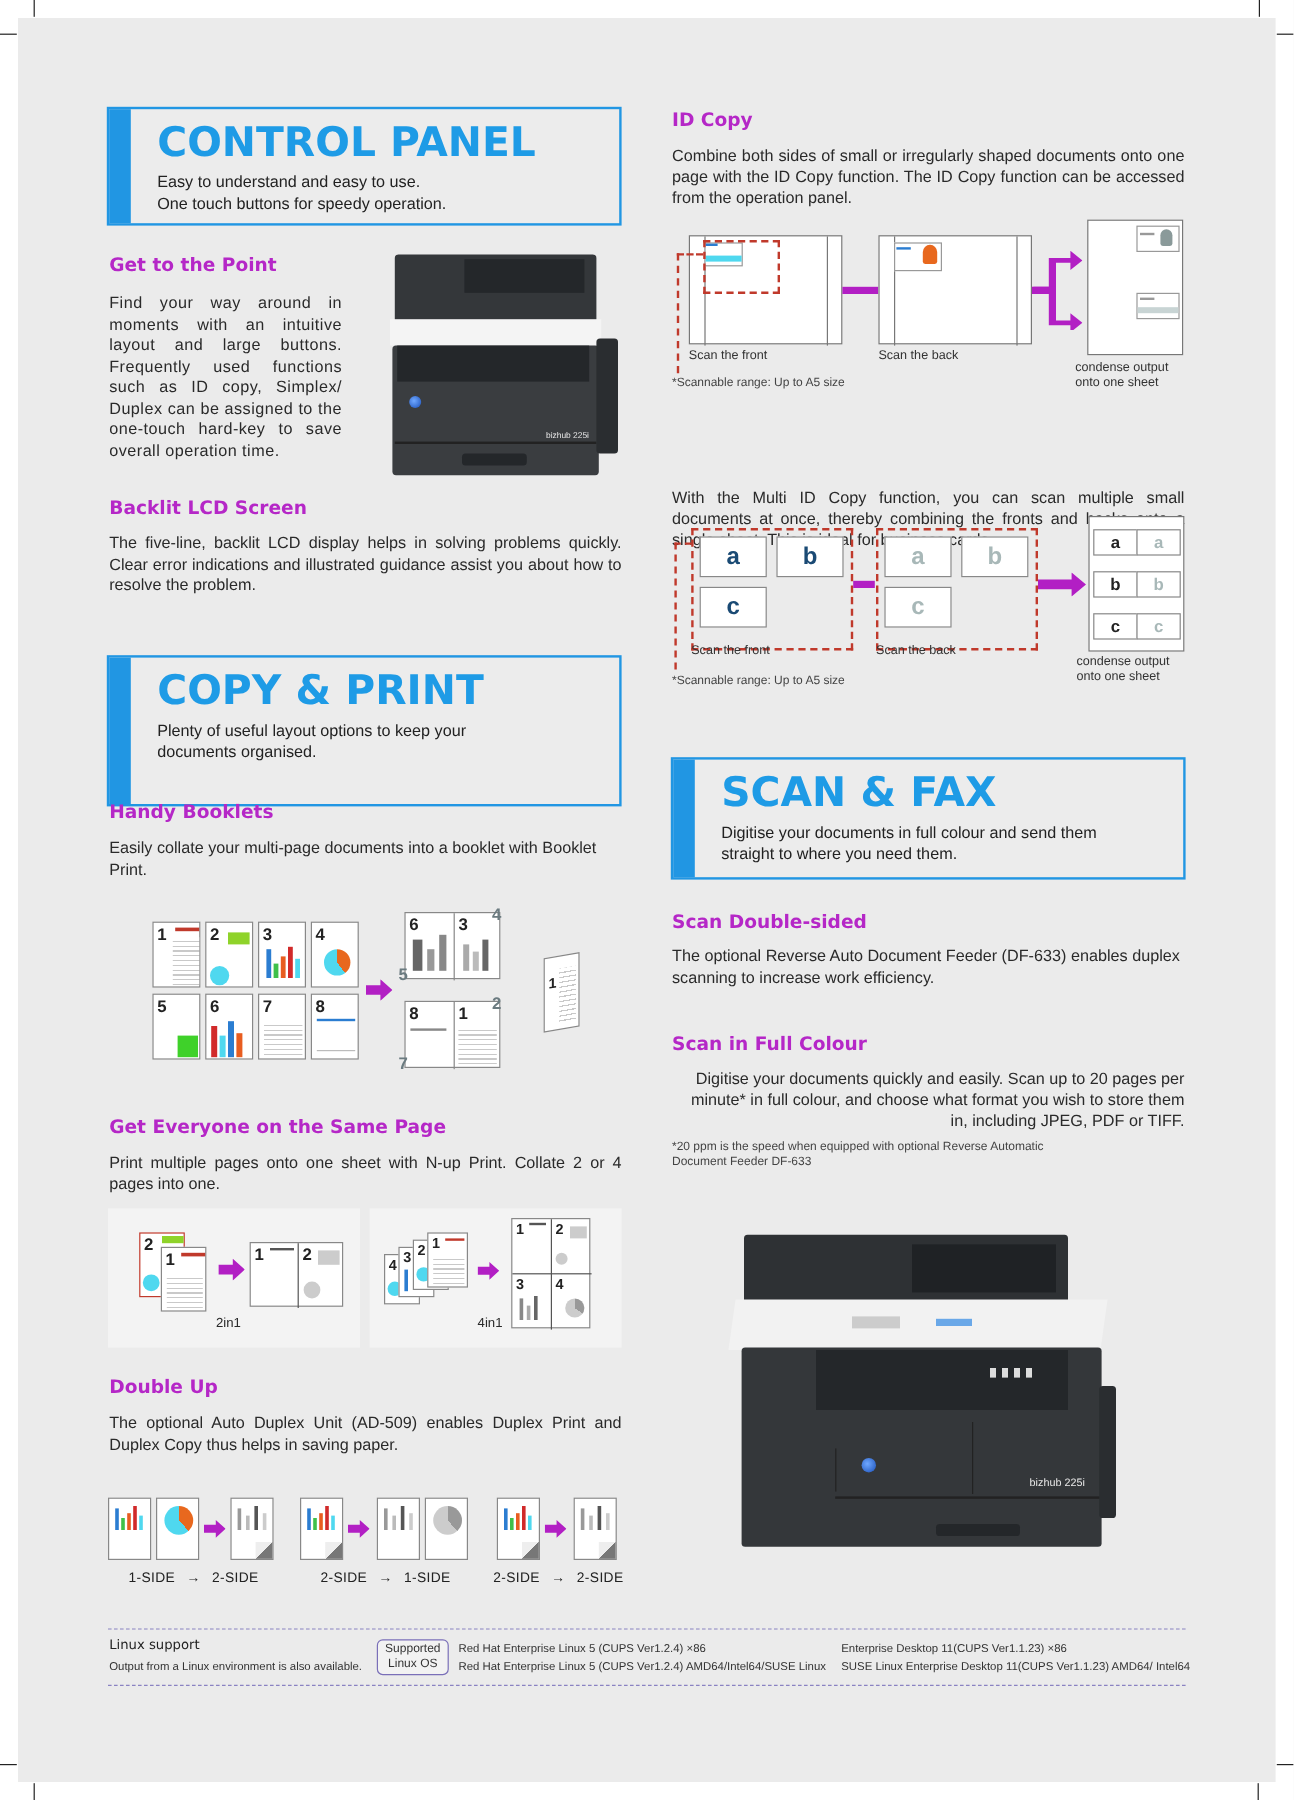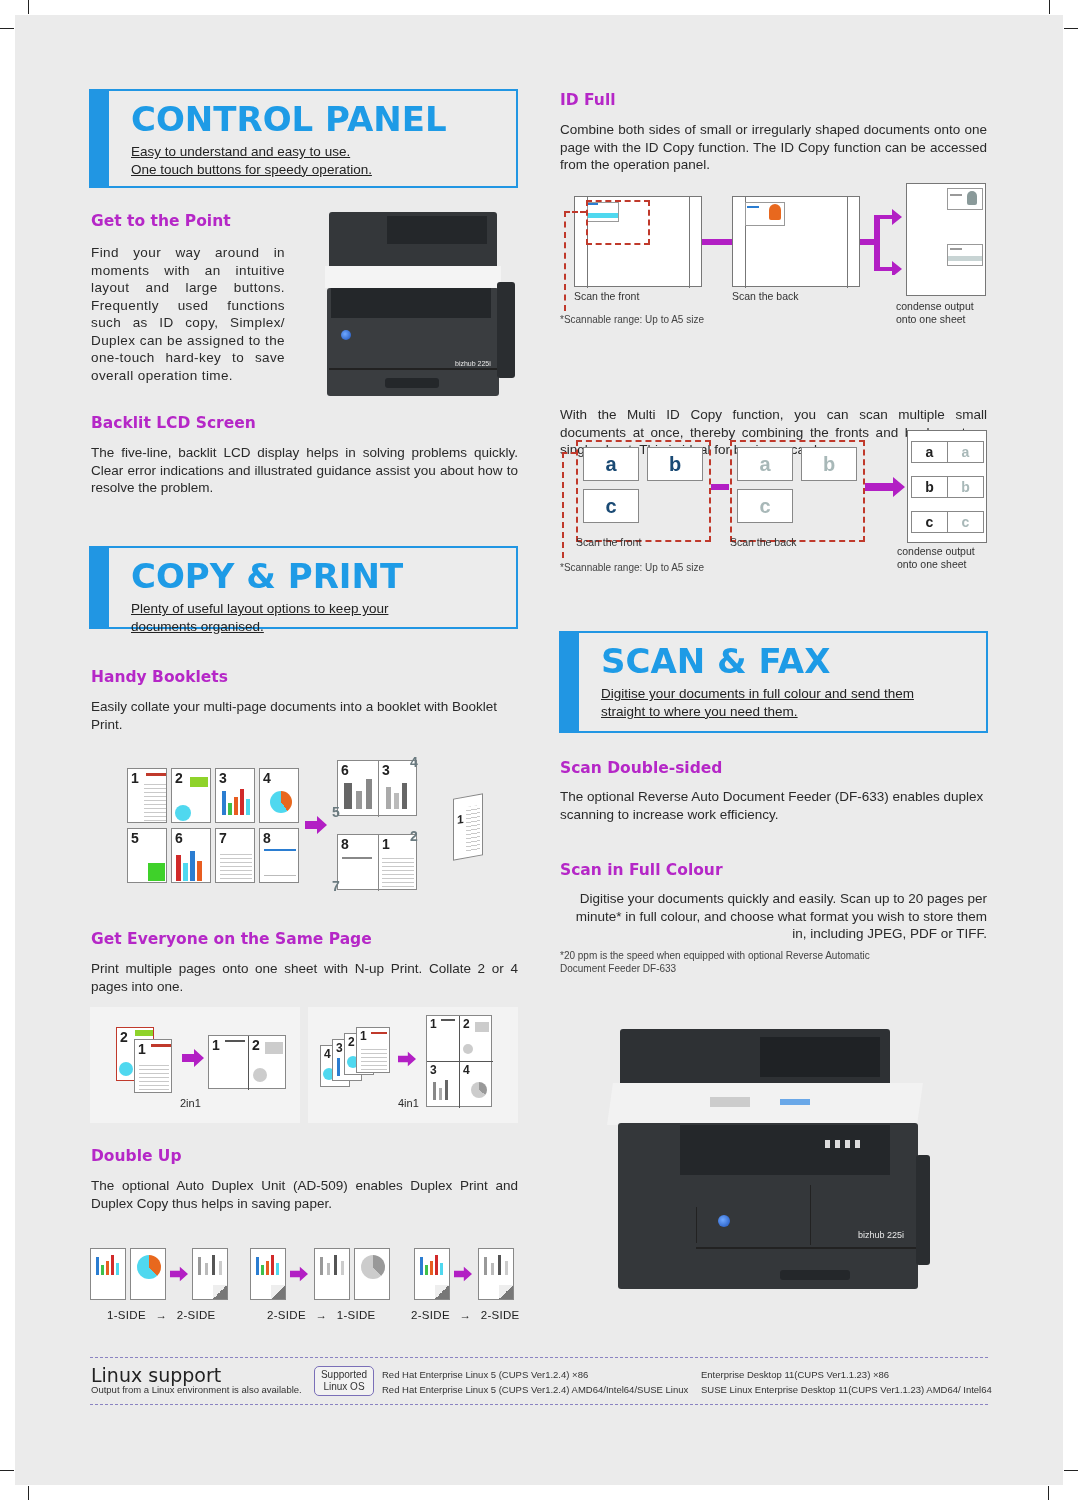--- a/index.html
+++ b/index.html
@@ -19,21 +19,21 @@
   .hdr-box {
     position: absolute; border: 2px solid #2196e3; background: #ececec;
   }
   .hdr-box .bar { position: absolute; left: 0; top: 0; bottom: 0; width: 18px; background: #2196e3; }
   .hdr-box .title {
     position: absolute; left: 40px; top: 8px;
     font-family: "DejaVu Sans", sans-serif; font-weight: bold; font-size: 34px;
     color: #1e9be6; letter-spacing: 0px; line-height: 40px;
   }
   .hdr-box .sub {
-    position: absolute; left: 40px; top: 52px; font-size: 13.5px; line-height: 17.5px; color: #222; text-decoration: underline;
+    position: absolute; left: 40px; top: 52px; font-size: 13.5px; line-height: 17.5px; color: #222;
   }
 
   .h3 {
     position: absolute; font-family: "DejaVu Sans", sans-serif; font-weight: bold;
     font-size: 15.5px; color: #b527c7;
   }
   .para {
     position: absolute; font-size: 13.5px; line-height: 17.5px; color: #2a2a2a; text-align: justify;
   }
   .small { position: absolute; font-size: 10px; color: #444; }
@@ -98,21 +98,21 @@
   <div class="dark" style="left:4px;top:158px;width:168px;height:2px;background:#222;"></div>
   <div class="dark" style="left:60px;top:168px;width:54px;height:10px;border-radius:3px;"></div>
   <div class="body" style="left:172px;top:72px;width:18px;height:96px;background:#2a2d30;"></div>
   <div class="logo" style="left:16px;top:120px;width:10px;height:10px;"></div>
   <div class="brand" style="left:130px;top:150px;font-size:7px;">bizhub 225i</div>
 </div>
 
 <div class="h3" style="left:91px;top:414px;">Backlit LCD Screen</div>
 <div class="para" style="left:91px;top:444px;width:427px;">The five-line, backlit LCD display helps in solving problems quickly. Clear error indications and illustrated guidance assist you about how to resolve the problem.</div>
 
-<div class="hdr-box" style="left:89px;top:546px;width:429px;height:83px;">
+<div class="hdr-box" style="left:89px;top:546px;width:429px;height:126px;">
   <div class="bar"></div>
   <div class="title">COPY &amp; PRINT</div>
   <div class="sub">
     <div>Plenty of useful layout options to keep your</div>
     <div>documents organised.</div>
   </div>
 </div>
 
 <div class="h3" style="left:91px;top:668px;">Handy Booklets</div>
 <div class="para" style="left:91px;top:698px;width:427px;text-align:left;">Easily collate your multi-page documents into a booklet with Booklet Print.</div>
@@ -340,21 +340,21 @@
     <div class="abs" style="left:26px;top:12px;width:3px;height:14px;background:#ccc;"></div>
     <div class="abs" style="left:20px;top:36px;width:14px;height:14px;background:linear-gradient(135deg,#eee 50%,#777 50%);"></div>
   </div>
   <div class="side-lbl" style="left:1px;top:61px;">
     <span>2-SIDE</span>
     <span style="margin:0 6px;">→</span>
     <span>2-SIDE</span>
   </div>
 </div>
 
-<div class="h3" style="left:560px;top:91px;">ID Full</div>
+<div class="h3" style="left:560px;top:91px;">ID Copy</div>
 <div class="para" style="left:560px;top:121px;width:427px;">Combine both sides of small or irregularly shaped documents onto one page with the ID Copy function. The ID Copy function can be accessed from the operation panel.</div>
 
 <div class="abs" style="left:560px;top:183px;width:430px;height:150px;">
   <div class="scanbed" style="left:14px;top:13px;width:128px;height:91px;">
     <div class="abs" style="left:12px;top:0;width:1px;height:91px;background:#777;"></div>
     <div class="abs" style="left:114px;top:0;width:1px;height:91px;background:#777;"></div>
     <div class="abs" style="left:12px;top:5px;width:32px;height:20px;background:#fff;border:1px solid #999;"></div>
     <div class="abs" style="left:13px;top:6px;width:10px;height:2px;background:#2b7dd1;"></div>
     <div class="abs" style="left:13px;top:16px;width:30px;height:5px;background:#4fd8ef;"></div>
   </div>
@@ -450,21 +450,21 @@
   <div class="abs" style="left:86px;top:182px;width:1px;height:36px;background:#222;"></div>
   <div class="abs" style="left:200px;top:160px;width:1px;height:60px;background:#222;"></div>
   <div class="dark" style="left:86px;top:222px;width:222px;height:2px;background:#222;"></div>
   <div class="dark" style="left:170px;top:245px;width:70px;height:10px;border-radius:3px;"></div>
   <div class="body" style="left:306px;top:130px;width:14px;height:110px;background:#2a2d30;"></div>
   <div class="logo" style="left:108px;top:190px;width:12px;height:12px;"></div>
   <div class="brand" style="left:248px;top:205px;">bizhub 225i</div>
 </div>
 
 <div class="dash-h" style="left:90px;top:1357px;width:898px;"></div>
-<div class="abs" style="left:91px;top:1364px;font-size:19px;color:#222;font-family:'DejaVu Sans',sans-serif;">Linux support</div>
+<div class="abs" style="left:91px;top:1364px;font-size:11px;color:#222;font-family:'DejaVu Sans',sans-serif;">Linux support</div>
 <div class="abs" style="left:91px;top:1384px;font-size:9.5px;color:#333;">Output from a Linux environment is also available.</div>
 <div class="os-box" style="left:314px;top:1366px;width:60px;height:30px;">
   <div>Supported</div>
   <div>Linux OS</div>
 </div>
 <div class="os-line" style="left:382px;top:1369px;">Red Hat Enterprise Linux 5 (CUPS Ver1.2.4) ×86</div>
 <div class="os-line" style="left:382px;top:1384px;">Red Hat Enterprise Linux 5 (CUPS Ver1.2.4) AMD64/Intel64/SUSE Linux</div>
 <div class="os-line" style="left:701px;top:1369px;">Enterprise Desktop 11(CUPS Ver1.1.23) ×86</div>
 <div class="os-line" style="left:701px;top:1384px;">SUSE Linux Enterprise Desktop 11(CUPS Ver1.1.23) AMD64/ Intel64</div>
 <div class="dash-h" style="left:90px;top:1404px;width:898px;"></div>

